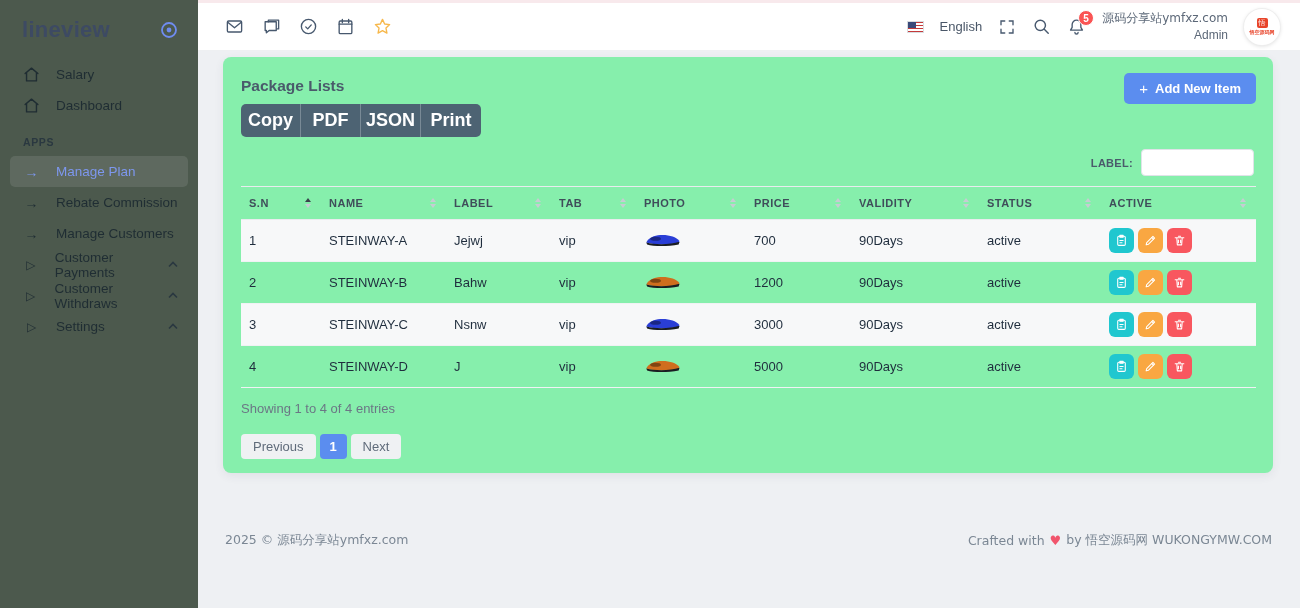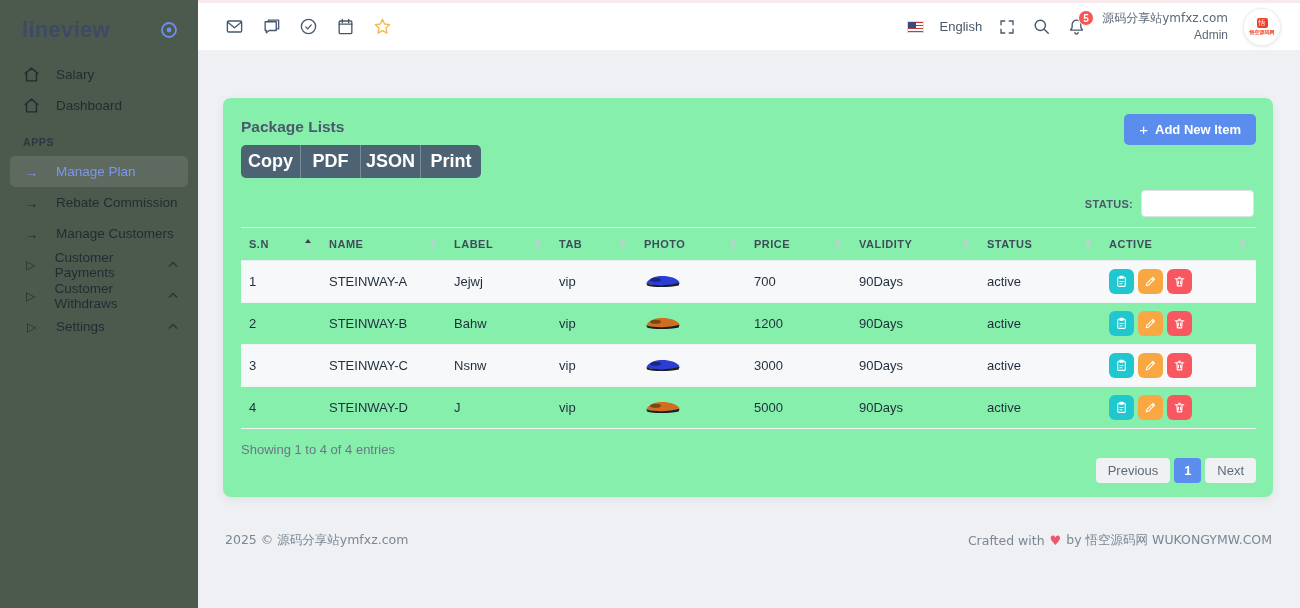--- a/index.html
+++ b/index.html
@@ -18,21 +18,21 @@
   .nav-item.active .ni-icon { color:#7d97ee; }
   .nav-section { margin:15px 0 8px 23px; font-size:10.5px; font-weight:700; letter-spacing:0.6px; color:#2a3840; }
   .arrow-glyph { font-size:14px; line-height:1; }
   .play-glyph { font-size:12px; line-height:1; }
   .chev { margin-left:auto; margin-right:20px; display:flex; color:#2a3840; }
   .nav-item + .nav-item, .nav-item.active + .nav-item { margin-top:0; }
   .nav > .nav-item { margin-bottom:0; }
   .nav .nav-item { margin-top:0; }
 
   
-  .right { flex:1; display:flex; flex-direction:column; height:572px;gap:41px; }
+  .right { flex:1; display:flex; flex-direction:column; height:572px; }
 
   
   .topbar { height:51px; background:#fff; border-top:3px solid #f8e9ec; border-bottom:1px solid #eef0f2; display:flex; align-items:center; padding:0 20px 0 27px; }
   .topbar-left { display:flex; align-items:center; gap:18px; }
   .tb-icon { display:flex; align-items:center; justify-content:center; color:#47586e; cursor:pointer; position:relative; }
   .topbar-right { margin-left:auto; display:flex; align-items:center; gap:16px; }
   .flag { width:17px; height:12px; background:repeating-linear-gradient(#c43a3a 0 1.5px,#fff 1.5px 3px); position:relative; border:0.5px solid #d8dce0; }
   .flag::after { content:""; position:absolute; left:0; top:0; width:8px; height:6px; background:#3a4a7a; }
   .lang-label { font-size:13px; color:#4a5768; cursor:pointer; }
   .bell-badge { position:absolute; top:-7px; right:-8px; min-width:16px; height:16px; border-radius:50%; background:#fa5454; color:#fff; font-size:10px; font-weight:700; display:flex; align-items:center; justify-content:center; border:1.5px solid #fff; }
@@ -71,21 +71,21 @@
   .photo-chip { display:inline-flex; }
   .photo-chip[data-photo="blue-car"] { color:#2a3ed6; }
   .photo-chip[data-photo="orange-car"] { color:#cf6e1e; }
   .actions { display:flex; gap:4px; }
   .act { width:25px; height:25px; border-radius:6px; border:none; display:flex; align-items:center; justify-content:center; cursor:pointer; }
   .act.view { background:#20c7cf; }
   .act.edit { background:#f9a742; }
   .act.del  { background:#f8575f; }
 
   
-  .card-bottom { display:flex; justify-content:space-between; align-items:flex-start; margin-top:11px; }
+  .card-bottom { display:flex; justify-content:space-between; align-items:flex-start; margin-top:11px;flex-direction:column; }
   .summary { font-size:13px; color:#6b7785; padding-top:2px; }
   .pagination { display:flex; gap:4px; margin-top:18px; }
   .page-btn { border:none; border-radius:4px; font-size:13px; font-family:inherit; cursor:pointer; padding:5px 12px; background:#eff1f3; color:#5f6b7a; }
   .page-btn.current { background:#5b8def; color:#fff; width:27px; padding:5px 0; font-weight:600; }
 
   
   .page-footer { height:46px; display:flex; align-items:center; justify-content:space-between; padding:0 28px 17px 27px; margin-top:auto; }
   .foot-text { font-size:12.5px; color:#7b8794; font-family:"DejaVu Sans",sans-serif; }
   .foot-right { display:flex; align-items:center; gap:5px; }
   .heart { color:#f1556c; font-size:13px; }
@@ -257,21 +257,21 @@
             <button class="export-btn">Print</button>
           </div>
         </div>
         <button class="btn-add">
           <span class="plus">+</span>
           <span>Add New Item</span>
         </button>
       </div>
 
       <div class="search-row">
-        <span class="search-label">STATUS:</span>
+        <span class="search-label">LABEL:</span>
         <input class="search-input" type="text" value="" style="">
       </div>
 
       <table>
         <thead>
           <tr>
             <th class="col-sn sorted"><span>S.N</span><span class="carets">
                   <span class="c-up"></span>
                   <span class="c-dn"></span>
                 </span></th>

